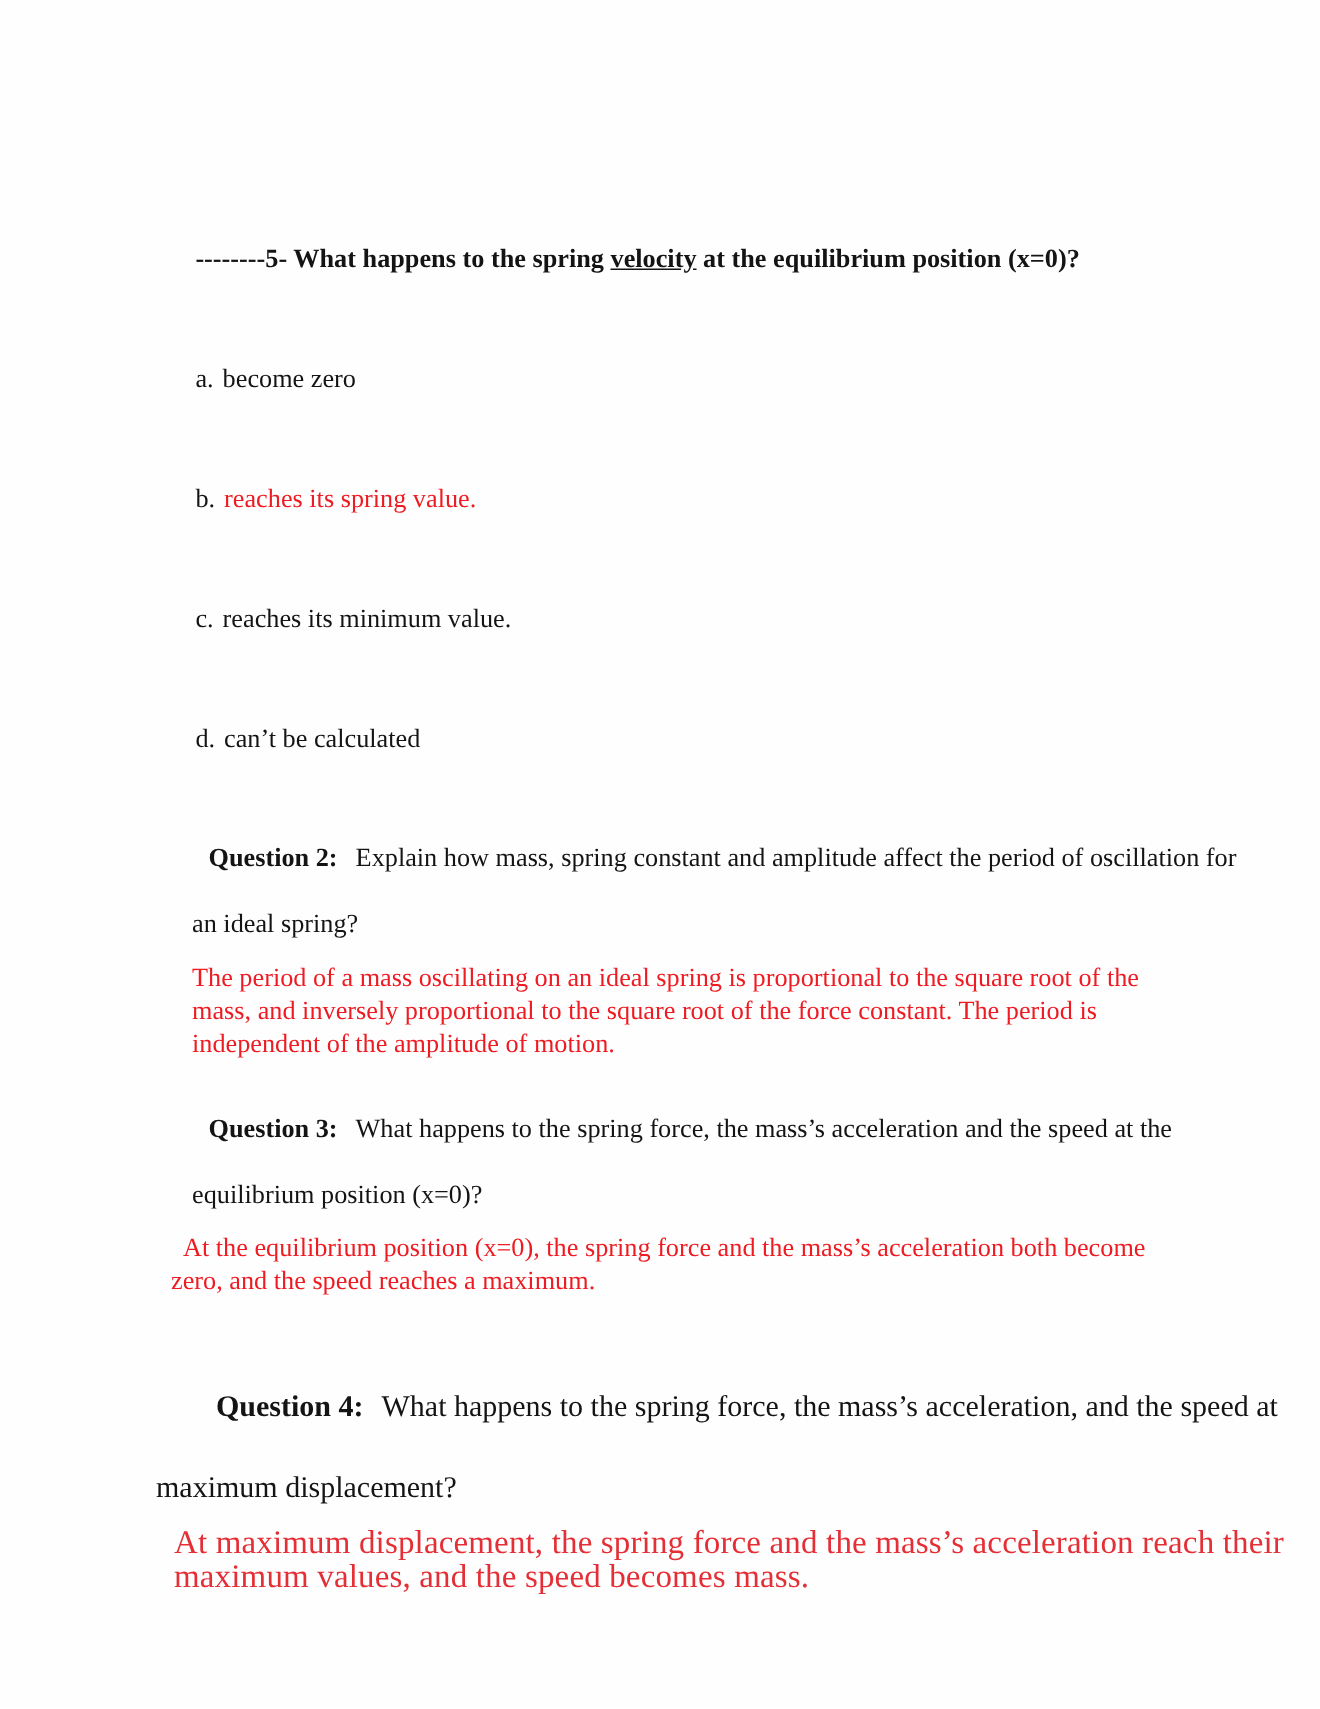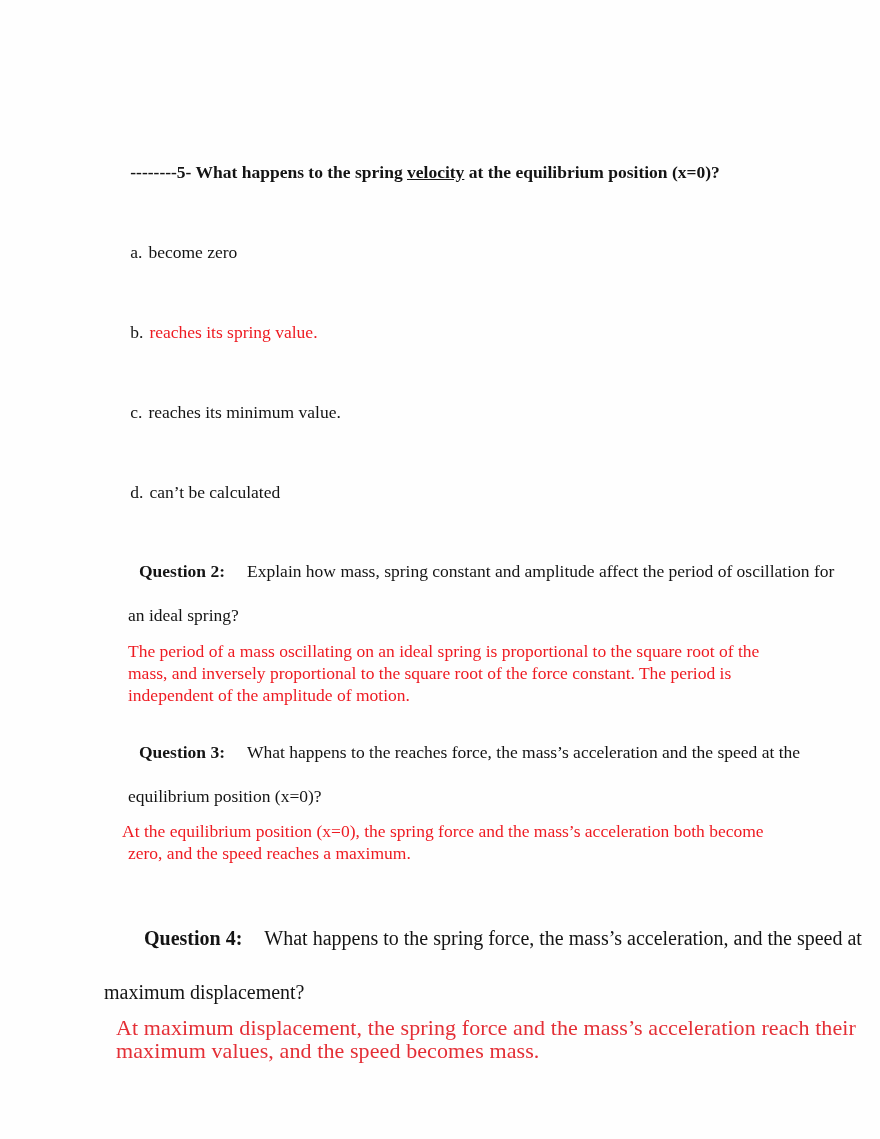--- a/index.html
+++ b/index.html
@@ -19,23 +19,23 @@
   .line { white-space: pre; }
   
   .t  { font-size: 17.5px; line-height: 22px; }
   
   .q-lg { font-size: 20px; line-height: 27px; }
   .c  { font-size: 22px;   line-height: 23px; letter-spacing: 0.1px; }
   .bold { font-weight: bold; }
   .u { text-decoration: underline; }
   .red1 { color: var(--red_times, #ee1b22); }
   .red2 { color: var(--red_modern, #e42f36); }
-  .qlabel { font-weight: bold; margin-right: 22px; }
+  .qlabel { font-weight: bold; margin-right: 12px; }
   .opt-label { margin-right: 6px; }
-  .ind10 { margin-left: 24px; }
+  .ind10 { margin-left: 10px; }
   .ind12 { margin-left: 12px; }
   .ind18 { margin-left: 18px; }
   .ind24 { margin-left: 24px; }
   .mt10 { margin-top: 10px; }
   .mt13 { margin-top: 13px; }
   .mt14 { margin-top: 14px; }
   .mt34 { margin-top: 34px; }
   .mt49 { margin-top: 49px; }
 </style>
 </head>
@@ -68,21 +68,21 @@
       <div class="line t ind24">an ideal spring?</div>
       <div>
         <div class="line t red1 ind24 mt14">The period of a mass oscillating on an ideal spring is proportional to the square root of the</div>
         <div class="line t red1 ind24">mass, and inversely proportional to the square root of the force constant. The period is</div>
         <div class="line t red1 ind24">independent of the amplitude of motion.</div>
       </div>
     </div>
 
     <div>
       <div class="line t mt13">
-        <span class="qlabel">Question 3:</span><span>What happens to the reaches force, the mass’s acceleration and the speed at the</span>
+        <span class="qlabel">Question 3:</span><span>What happens to the spring force, the mass’s acceleration and the speed at the</span>
       </div>
       <div class="line t ind24">equilibrium position (x=0)?</div>
       <div>
         <div class="line t red1 ind18 mt13">At the equilibrium position (x=0), the spring force and the mass’s acceleration both become</div>
         <div class="line t red1 ind10">zero, and the speed reaches a maximum.</div>
       </div>
     </div>
 
     <div>
       <div class="line q-lg mt34">

